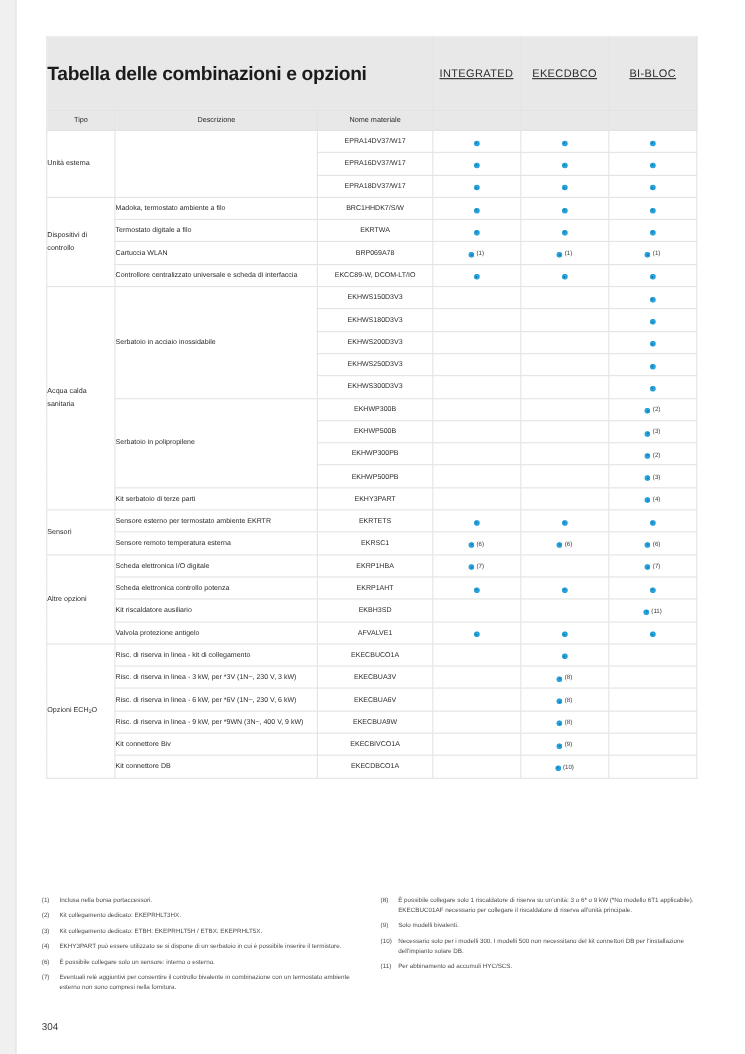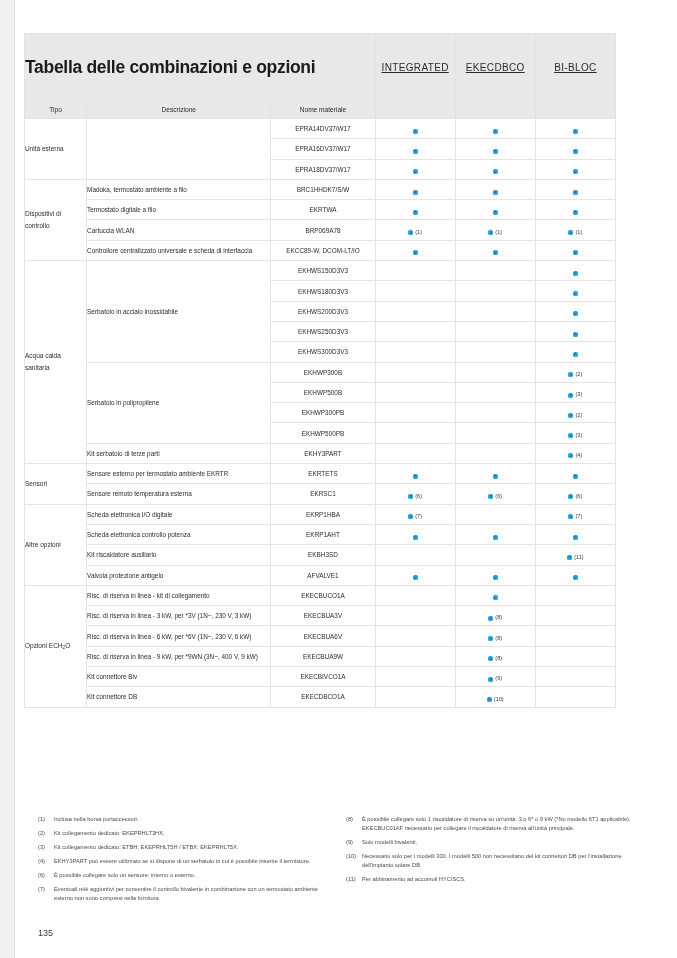--- a/index.html
+++ b/index.html
@@ -22,21 +22,21 @@
   }
   .left-strip {
     position: absolute;
     left: 0; top: 0;
     width: 14px; height: 958px;
     background: #f0f0f0;
     border-right: 1px solid #e2e2e2;
   }
   .content {
     position: absolute;
-    left: 24px;
+    left: 42px;
     top: 0;
     width: 600px;
   }
 
   
   table.combo {
     border-collapse: collapse;
     table-layout: fixed;
     width: 592px;
     margin-top: 33px;
@@ -578,14 +578,14 @@
           <span class="num">(10)</span>
           <span class="txt">Necessario solo per i modelli 300. I modelli 500 non necessitano del kit connettori DB per l'installazione dell'impianto solare DB.</span>
         </div>
         <div class="note">
           <span class="num">(11)</span>
           <span class="txt">Per abbinamento ad accumuli HYC/SCS.</span>
         </div>
       </div>
   </div>
 
-  <div class="pageno">135</div>
+  <div class="pageno">304</div>
 </div>
 
 </body></html>

